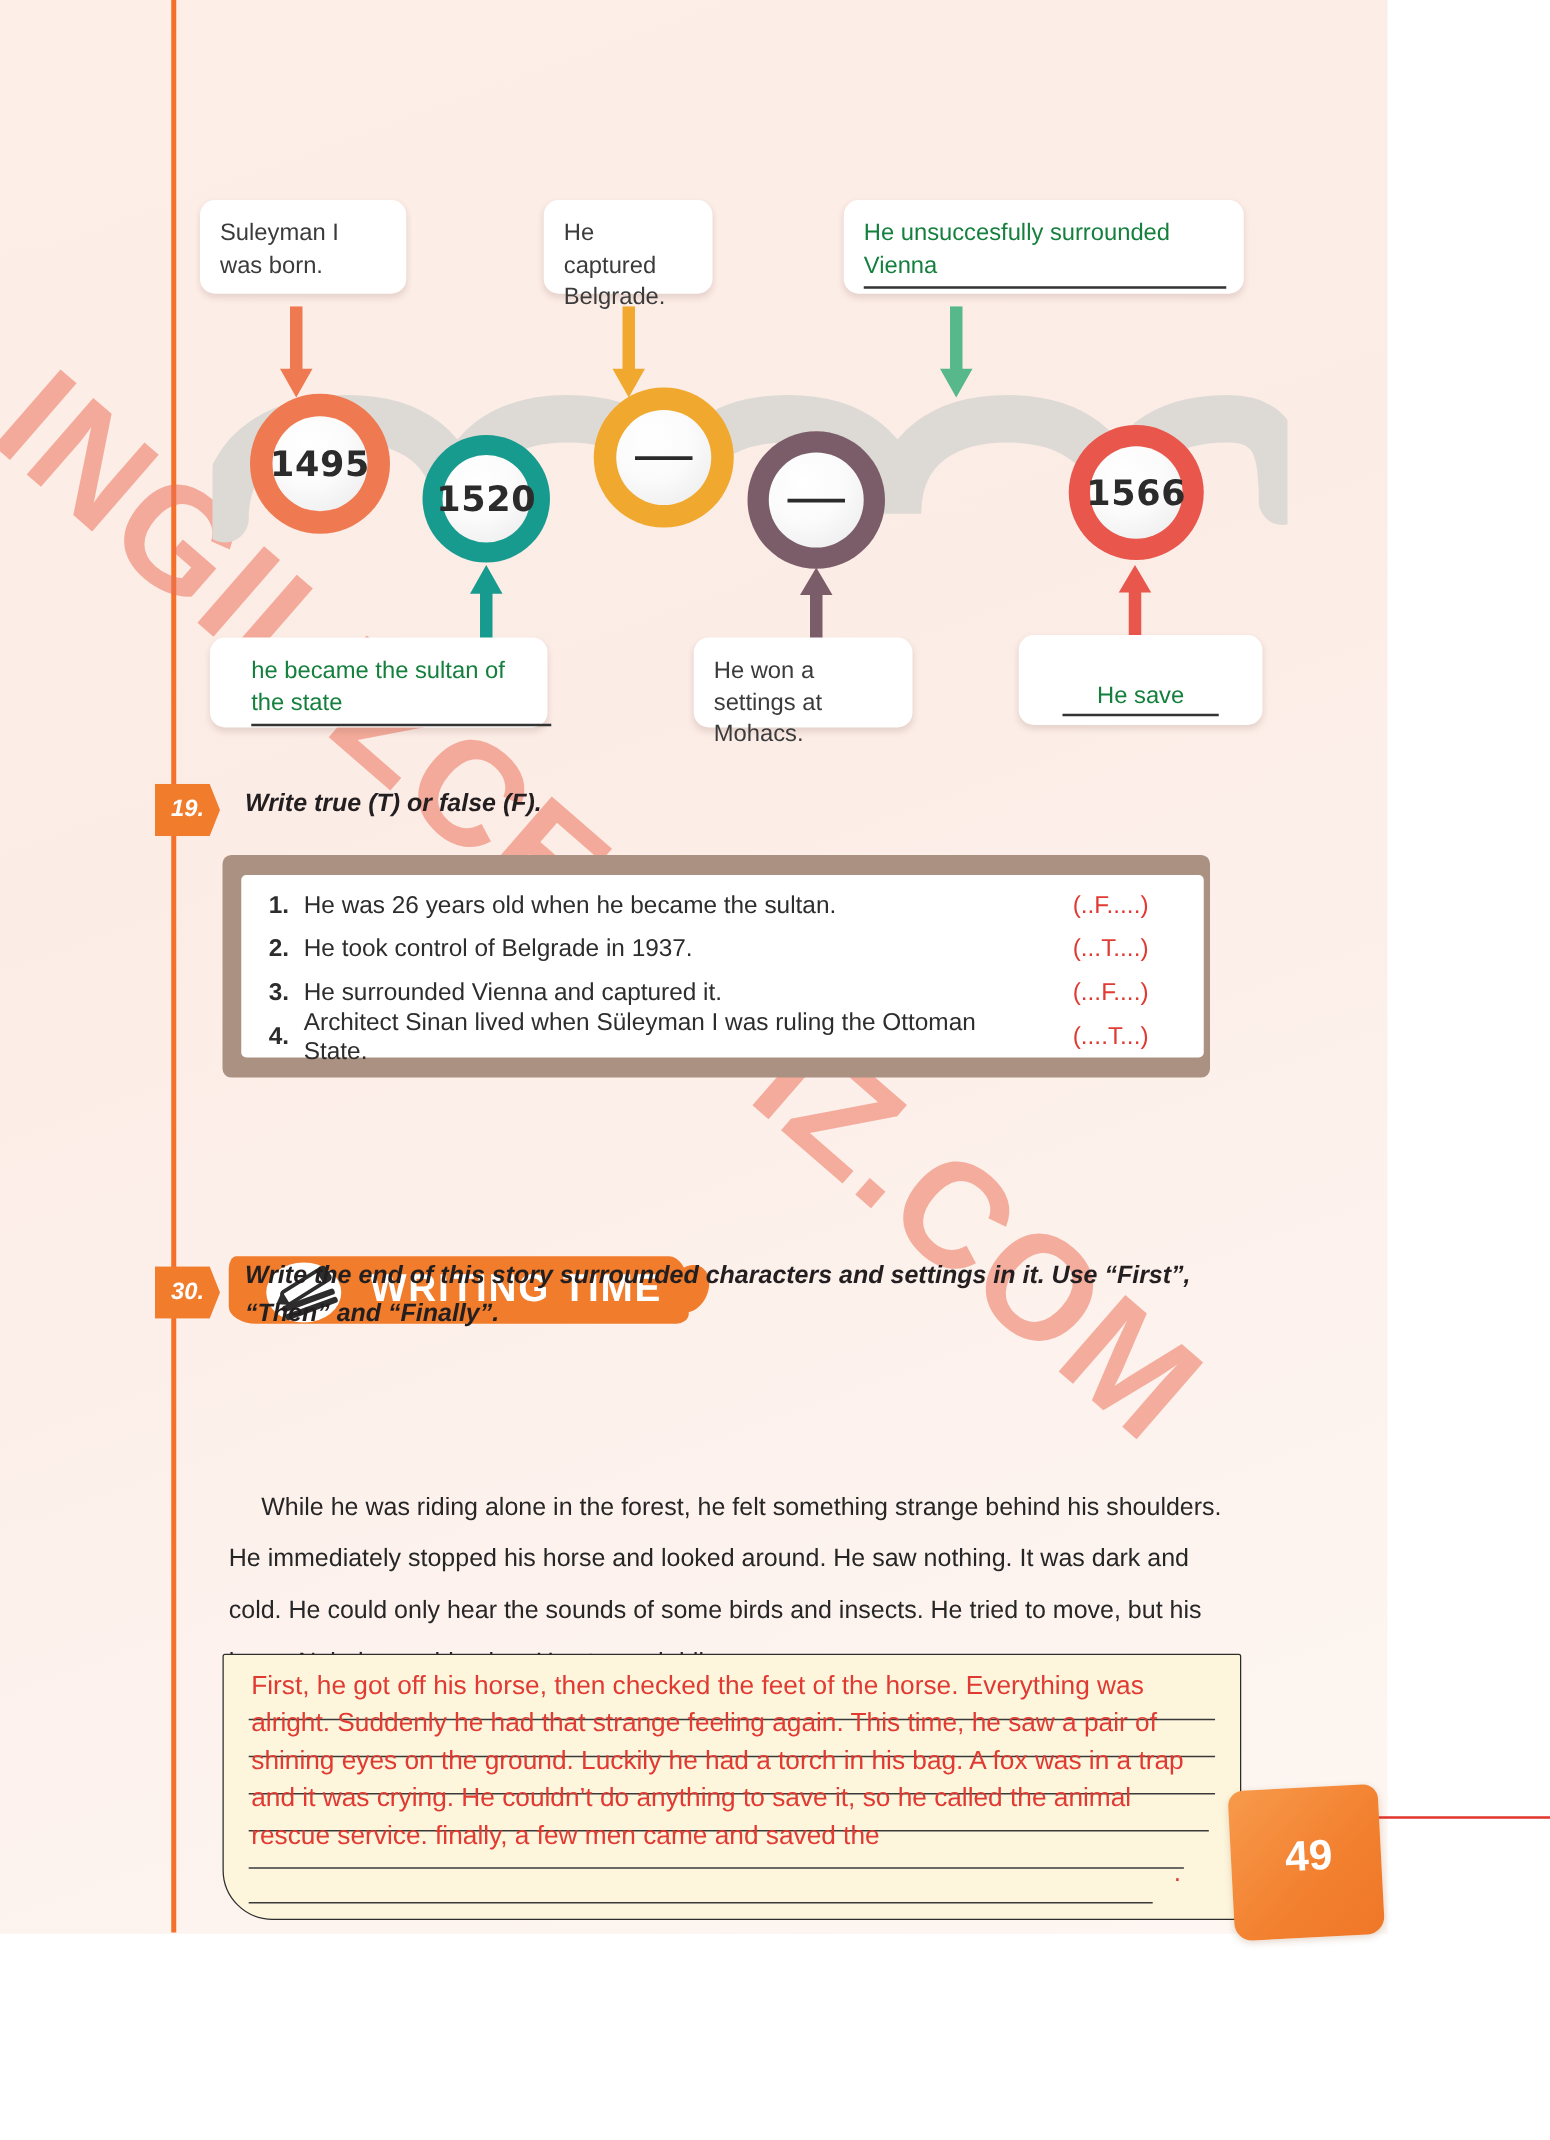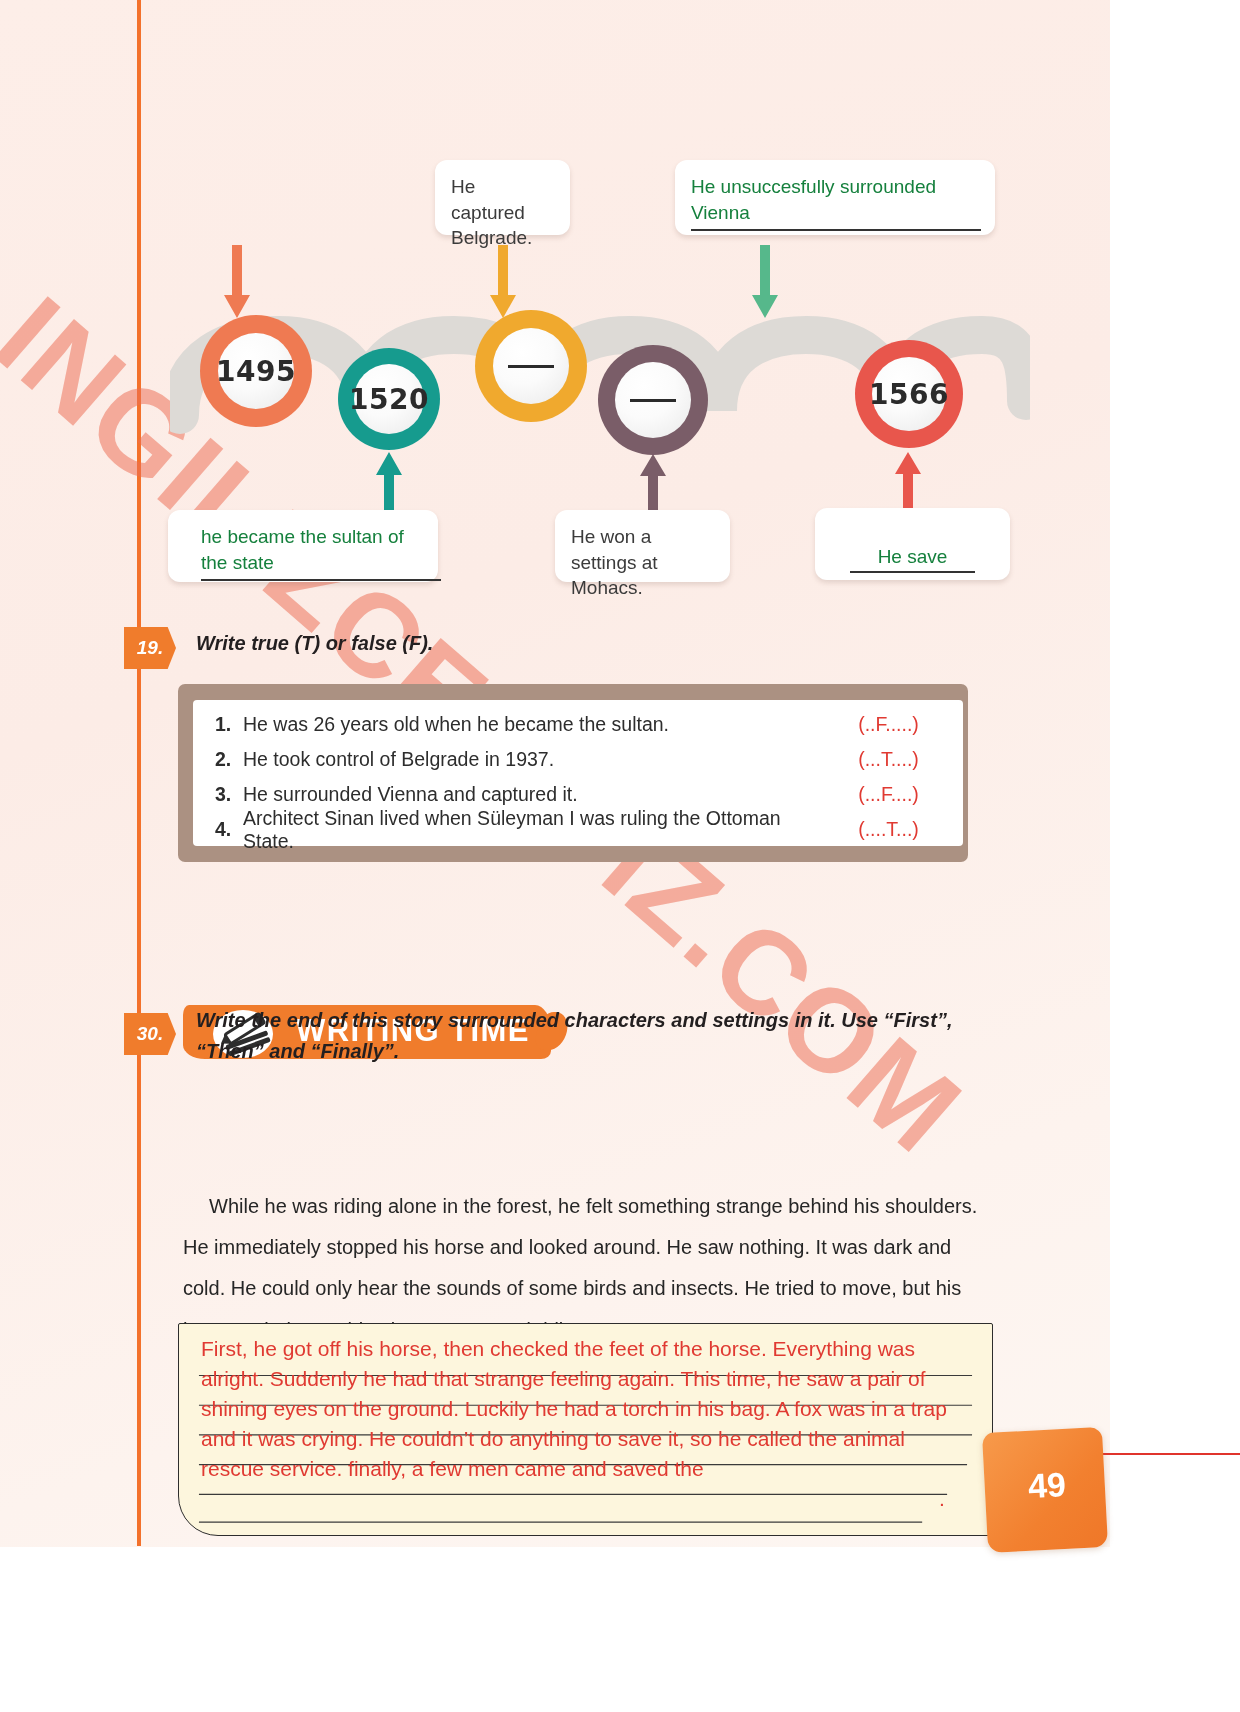--- a/index.html
+++ b/index.html
@@ -174,20 +174,23 @@
   <div id="timeline">
 
     <svg class="tl-wave" viewBox="0 0 860 125">
       <path d="M10,100 C10,40 60,20 108,20 C156,20 196,42 196,96
                C196,42 236,20 284,20 C332,20 372,42 372,96
                C372,42 412,20 460,20 C508,20 548,42 548,96
                C548,42 588,20 636,20 C684,20 724,42 724,96
                C724,42 764,20 812,20 C852,20 856,48 856,86" fill="none" stroke="#dddad6" stroke-width="38" stroke-linecap="round"></path>
     </svg>
 
+    <div class="note" style="left:10px;top:10px;width:165px;height:75px;">
+      <span>Suleyman I was born.</span>
+    </div>
 
     <div class="note" style="left:285px;top:10px;width:135px;height:75px;">
       <span>He captured Belgrade.</span>
     </div>
 
     <div class="note answer" style="left:525px;top:10px;width:320px;height:75px;">
       <span>He unsuccesfully surrounded Vienna</span>
       <span class="blank" style="width:290px;"></span>
     </div>
 

